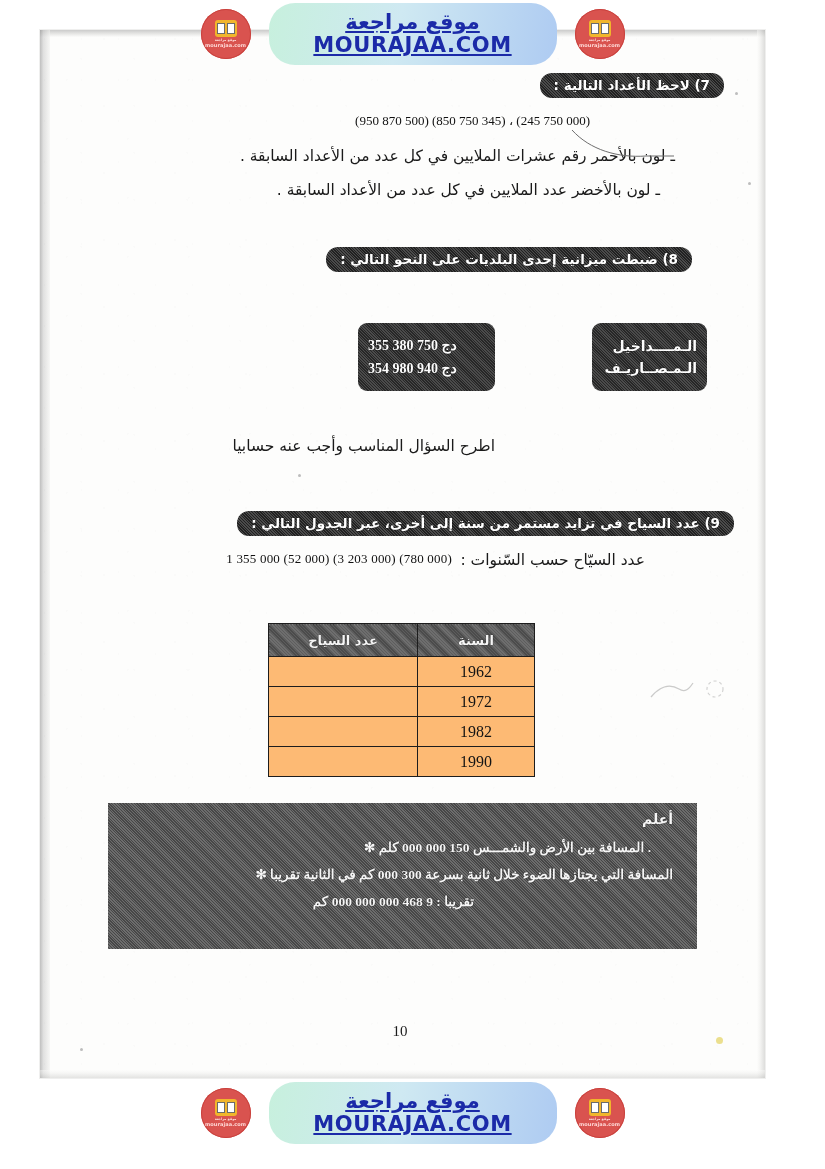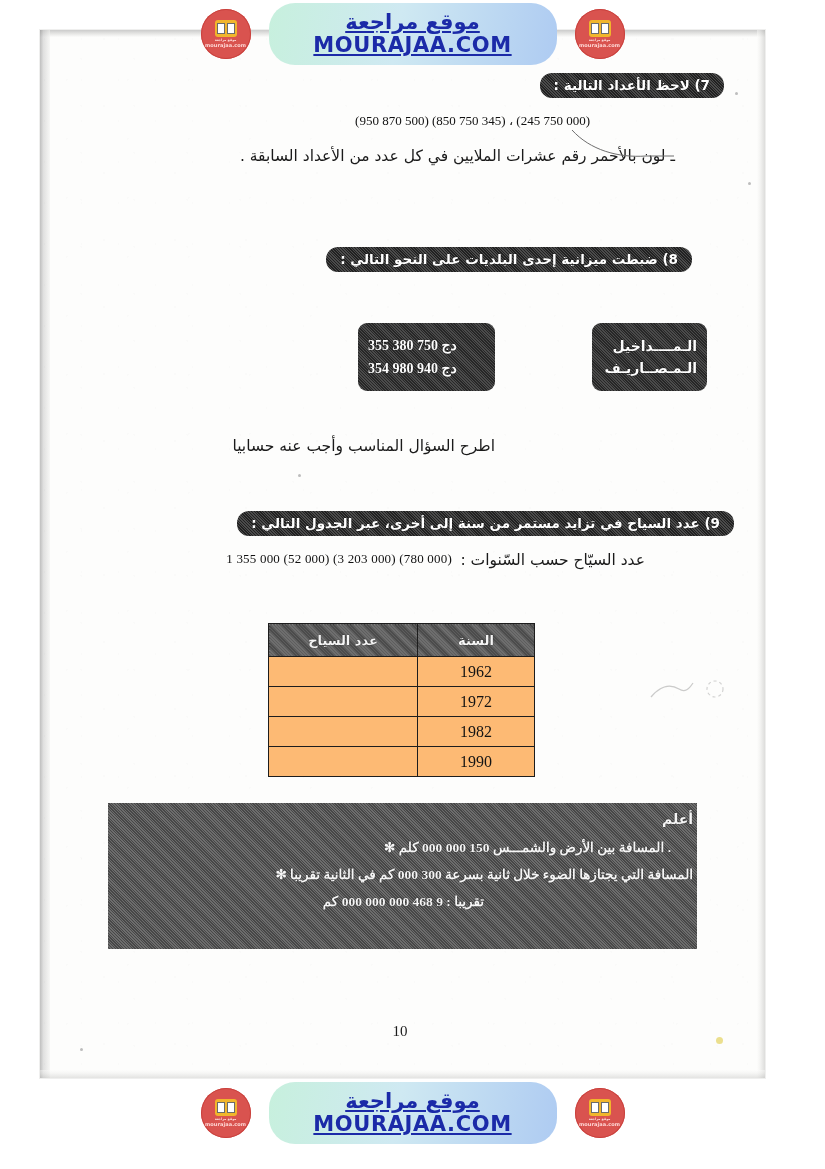--- a/index.html
+++ b/index.html
@@ -264,21 +264,21 @@
   .col-count { width: 146px; }
 
   
   .info-box {
     position: absolute;
     left: 58px;
     top: 748px;
     width: 589px;
     height: 146px;
     box-sizing: border-box;
-    padding: 8px 4px 8px 12px;
+    padding: 8px 24px 8px 12px;
     background:
       repeating-linear-gradient(45deg, rgba(255,255,255,.20) 0 1px, rgba(0,0,0,0) 1px 2px),
       #4a4a4a;
     color: #f0f0f0;
     filter: contrast(1.05);
     font-weight: bold;
   }
   .info-box .ititle {
     font-size: 14px;
     text-align: right;
@@ -382,20 +382,21 @@
   <div class="content">
 
     <div class="row" style="top:18px; right:26px;text-align:right;">
       <span class="ex-head">7)   لاحظ الأعداد التالية :</span>
     </div>
 
     <div class="row ltr-nums" style="top:58px; right:160px;">(950 870 500) (850 750 345) ، (245 750 000)</div>
 
     <div class="row plain" style="top:92px; right:75px;">ـ لون بالأحمر رقم عشرات الملايين في كل عدد من الأعداد السابقة .</div>
 
+    <div class="row plain" style="top:126px; right:90px;">ـ لون بالأخضر عدد الملايين في كل عدد من الأعداد السابقة .</div>
 
     <div class="row" style="top:192px; right:58px;">
       <span class="ex-head">8)   ضبطت ميزانية إحدى البلديات على النحو التالي :</span>
     </div>
 
     <div class="budget-box labels" style="top:268px; right:43px; width:115px; height:68px;">
       <div class="line">الـمــــداخيل</div>
       <div class="line">الـمـصــاريـف</div>
     </div>
 

